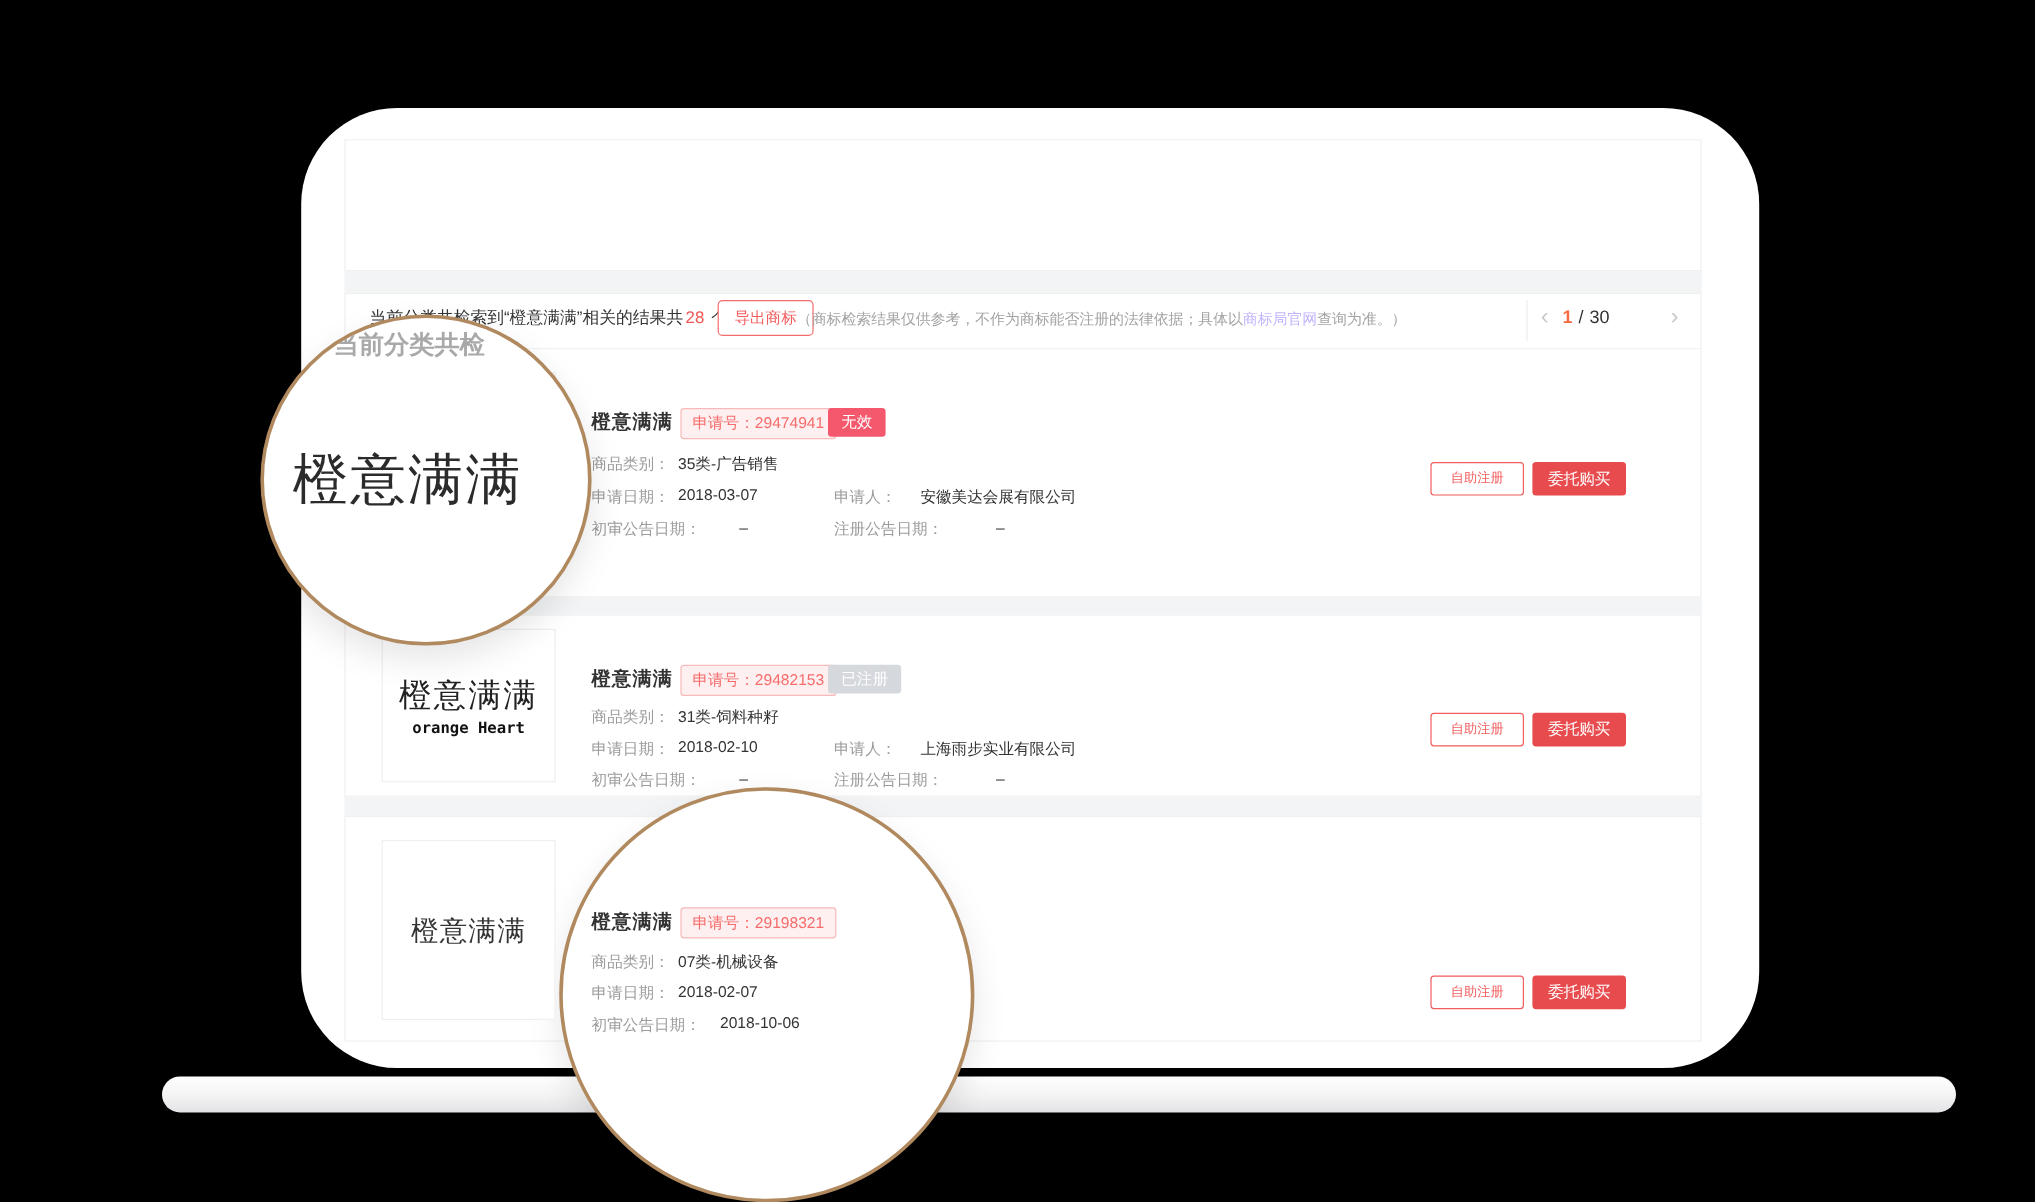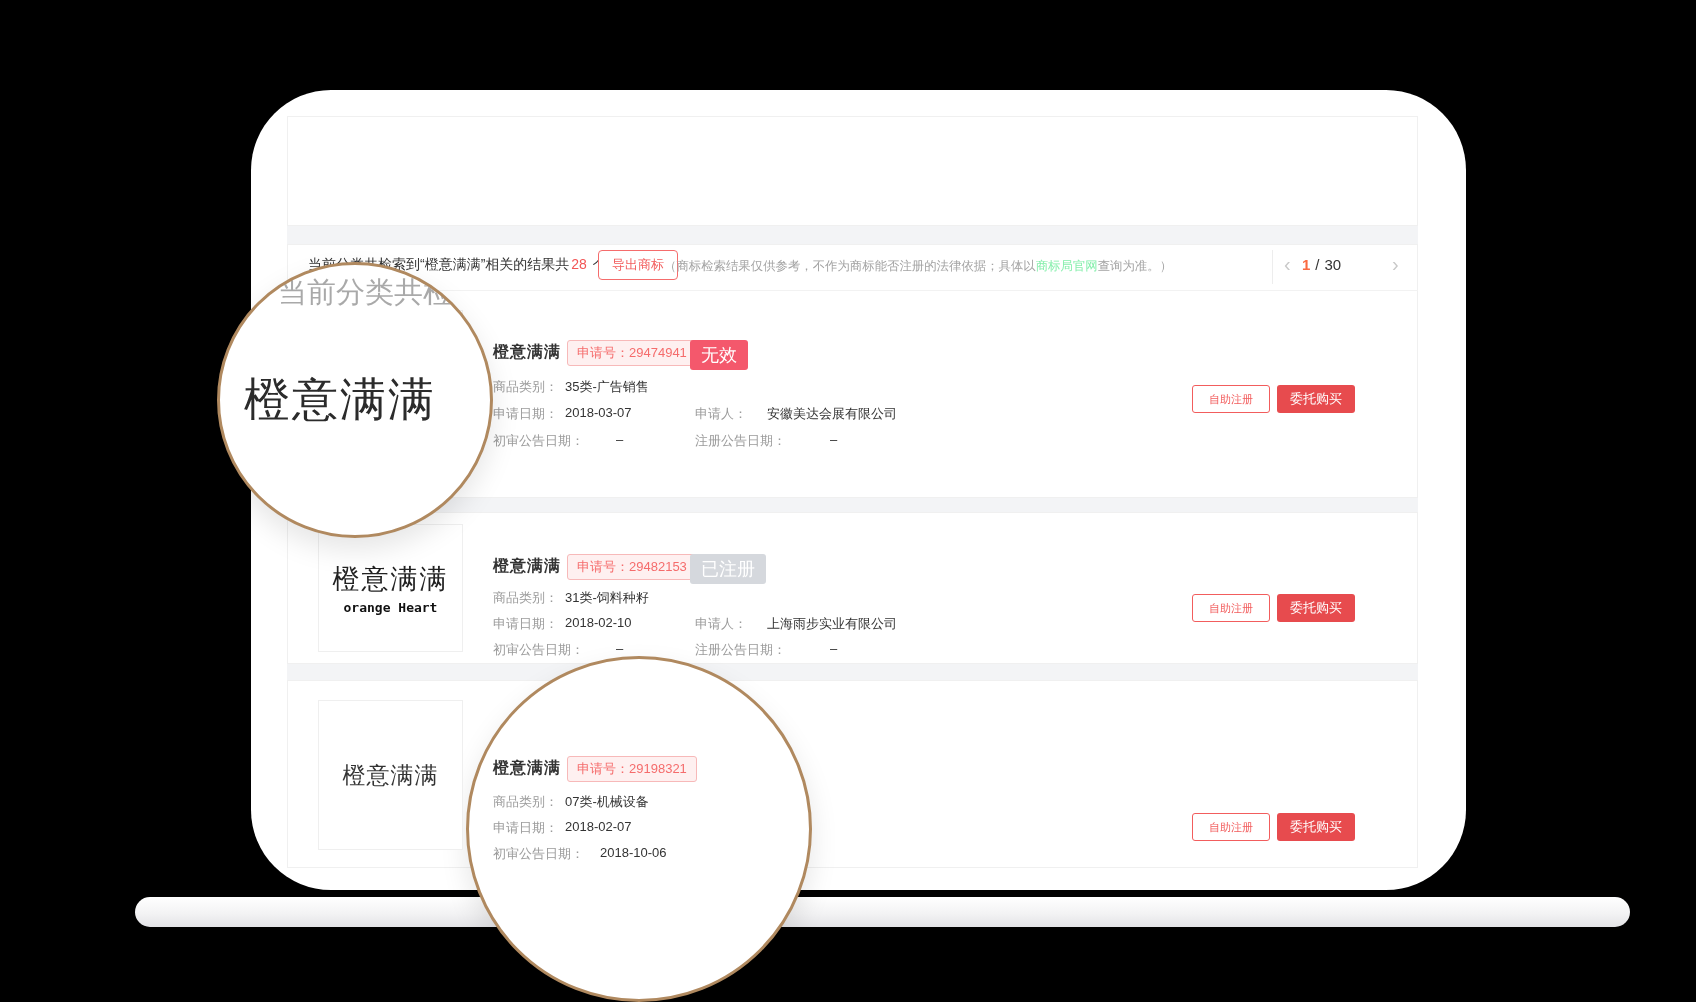--- a/index.html
+++ b/index.html
@@ -31,57 +31,57 @@
              background:#fff;color:#666;font-size:13px;cursor:pointer;white-space:nowrap;}
 
   
   .results-card1{left:287px;top:244px;width:1131px;height:254px;}
   .hdr-divider{left:287px;top:290px;width:1131px;height:1px;background:#f2f2f2;z-index:2;}
   .summary{font-size:14px;color:#333;white-space:nowrap;z-index:2;}
   .summary .cnt{color:#f25555;margin:0 2px;}
   .export-btn{padding:5px 13px;border:1px solid #f56c6c;border-radius:4px;background:#fff;
               color:#f25d5d;font-size:13px;cursor:pointer;z-index:2;}
   .disclaimer{font-size:12.4px;color:#a3a3a3;white-space:nowrap;z-index:2;}
-  .disclaimer .blue{color:#86efac;cursor:pointer;font-family:Liberation Serif, serif;}
+  .disclaimer .blue{color:#c4b5fd;cursor:pointer;font-family:Liberation Serif, serif;}
   .v-div{width:1px;height:34px;background:#ededed;}
   .pg-chev{font-size:20px;color:#c9c9c9;cursor:pointer;line-height:1;z-index:2;}
   .pg-group{display:flex;gap:5px;font-size:15px;color:#333;z-index:2;}
   .pg-group .cur{color:#fa6a41;font-weight:600;}
 
   
   .thumb{background:#fff;border:1px solid #efefef;box-sizing:border-box;display:flex;
          flex-direction:column;align-items:center;justify-content:center;z-index:2;}
   .thumb .cn{font-size:23px;color:#333;letter-spacing:1px;}
   .thumb2 .cn2{font-family:"DejaVu Serif",serif;font-size:27px;color:#222;letter-spacing:2px;}
   .thumb2 .en{font-family:"DejaVu Sans Mono",monospace;font-size:13px;font-weight:bold;color:#111;margin-top:3px;}
   .row-title{font-size:16px;font-weight:700;color:#333;letter-spacing:1px;z-index:2;}
   .appno-pill{padding:3px 9px;border:1px solid #f7b9b9;background:#fef0f0;border-radius:3px;
               color:#f56c6c;font-size:13px;white-space:nowrap;z-index:2;}
-  .badge{padding:3px 11px;border-radius:3px;color:#fff;font-size:18px;white-space:nowrap;z-index:2;}
+  .badge{padding:3px 11px;border-radius:3px;color:#fff;font-size:13px;white-space:nowrap;z-index:2;}
   .badge.invalid{background:#f4586c;}
   .badge.registered{background:#d5d8dd;}
   .f-lbl{font-size:13px;color:#9b9b9b;white-space:nowrap;z-index:2;}
   .f-val{font-size:13px;color:#333;white-space:nowrap;z-index:2;}
   .btn-outline{width:78px;height:28px;line-height:26px;text-align:center;border:1px solid #f25d5d;
                border-radius:3px;background:#fff;color:#f25d5d;font-size:11px;box-sizing:border-box;
                cursor:pointer;z-index:6;}
   .btn-solid{width:78px;height:28px;line-height:28px;text-align:center;border-radius:3px;
              background:#e74b4e;color:#fff;font-size:13px;box-sizing:border-box;cursor:pointer;z-index:6;}
 
   .row3-bg{left:287px;top:680px;width:1131px;height:188px;background:#fff;border:1px solid #f0f0f0;
            box-sizing:border-box;z-index:4;}
   .z6{z-index:6;}
 
   
   .circle{border-radius:50%;background:#fff;border:3px solid #b0895f;z-index:5;
           box-shadow:0 12px 28px rgba(0,0,0,.10);overflow:hidden;}
   .circle1{left:217px;top:262px;width:270px;height:270px;}
   .circle2{left:466px;top:656px;width:340px;height:340px;}
   .mag-text{left:24px;top:104px;font-size:46px;font-weight:500;color:#2b2b2b;letter-spacing:2px;white-space:nowrap;}
-  .mag-frag{left:58px;top:8px;font-size:29px;color:#555;opacity:.5;white-space:nowrap;}
+  .mag-frag{left:58px;top:8px;font-size:21px;color:#555;opacity:.5;white-space:nowrap;font-weight:bold;}
 
   
   .bubble{background:#b18a64;border-radius:10px;color:#fff;font-size:23px;line-height:34px;
           padding:13px 22px;white-space:pre-line;z-index:8;box-shadow:0 8px 18px rgba(0,0,0,.12);}
   .bubble:before{content:"";position:absolute;left:-14px;border:11px solid transparent;
                  border-right:15px solid #b18a64;border-left:0;}
   .bubble1{left:452px;top:418px;width:292px;}
   .bubble1:before{top:24px;}
   .bubble2{left:677px;top:752px;width:296px;}
   .bubble2:before{top:22px;}

